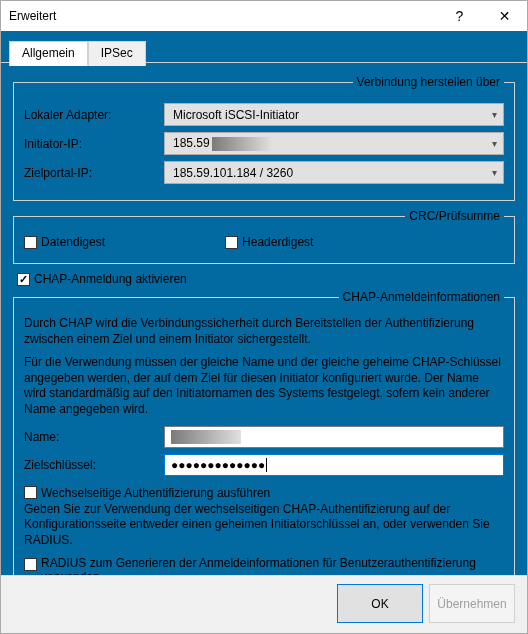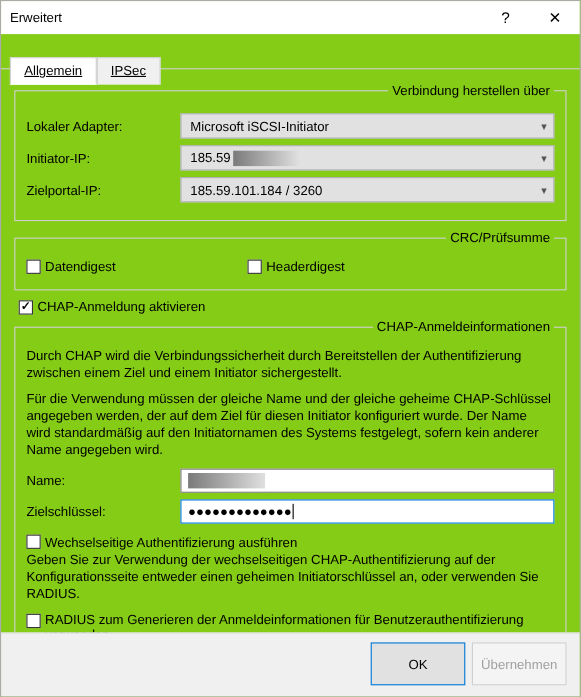--- a/index.html
+++ b/index.html
@@ -9,21 +9,21 @@
     font-size: 12px;
     background: #f0f0f0;
     color: #000;
     width: 528px;
     height: 634px;
     overflow: hidden;
   }
   .window {
     width: 528px;
     height: 634px;
-    background: #84cc16;
+    background: #0369a1;
     border: 1px solid #aaa;
     display: flex;
     flex-direction: column;
   }
   .titlebar {
     height: 30px;
     display: flex;
     align-items: center;
     padding-left: 8px;
     background: #fff;
@@ -45,23 +45,22 @@
     border-bottom: 1px solid #d0d0d0;
     position: relative;
   }
   .tab {
     padding: 4px 12px 5px 12px;
     border: 1px solid #d0d0d0;
     border-bottom: none;
     background: #f0f0f0;
     margin-right: 0;
     position: relative;
-    top: 15px;
-    font-size: 12px;
-    text-decoration: underline;
+    top: 4px;
+    font-size: 12px;
   }
   .tab.active {
     background: #fff;
     border-bottom: 1px solid #fff;
     z-index: 2;
   }
 
   .body {
     flex: 1;
     padding: 10px 12px 6px 12px;

